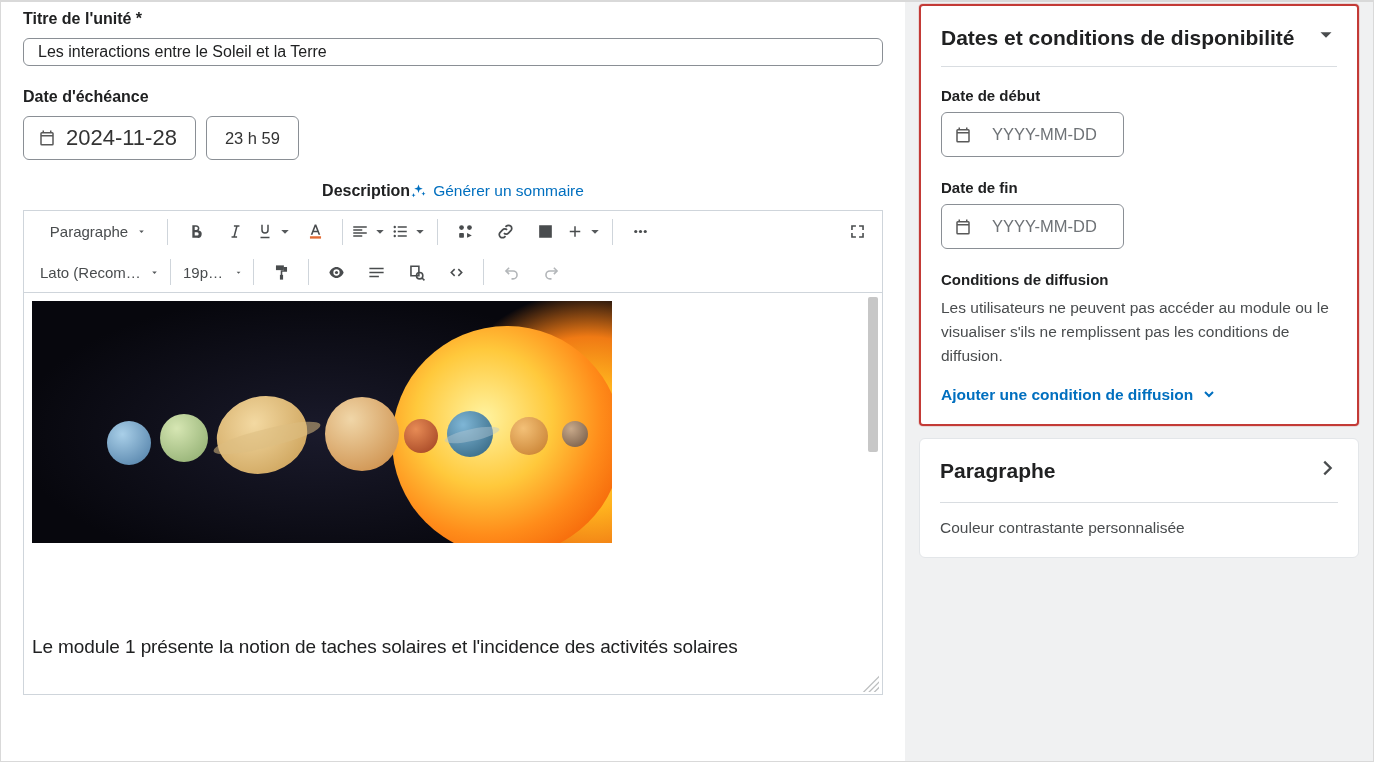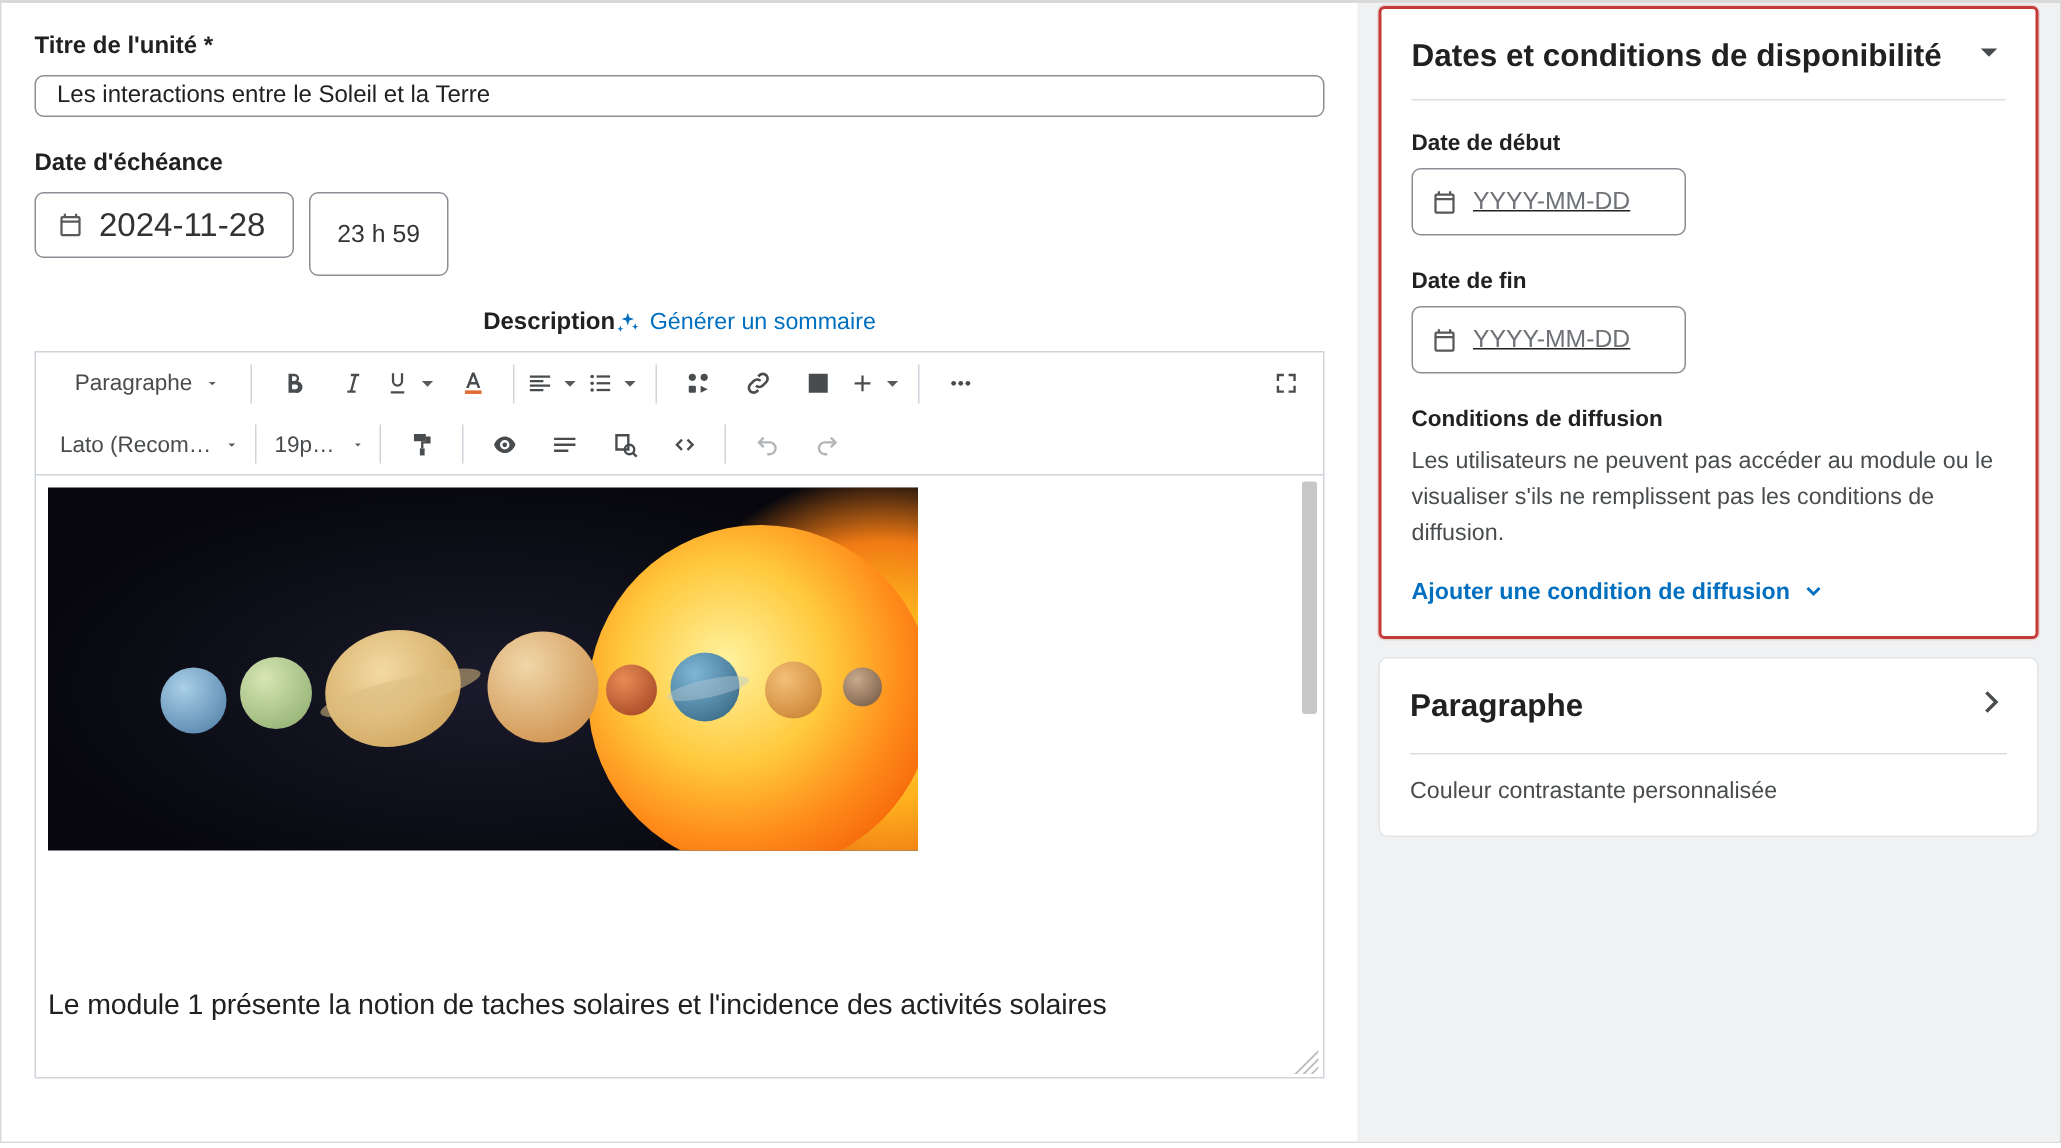--- a/index.html
+++ b/index.html
@@ -54,21 +54,21 @@
     gap: 10px;
     height: 44px;
     border: 1px solid #8a8f95;
     border-radius: 6px;
     padding: 0 18px 0 14px;
     font-size: 22px;
     background: #fff;
     color:#333;
   }
   .time-box {
-    height: 56px;
+    height: 44px;
     border: 1px solid #8a8f95;
     border-radius: 6px;
     padding: 0 18px;
     display:flex;
     align-items:center;
     font-size: 16.5px;
     background:#fff;
     color:#333;
   }
   .cal-icon { width: 18px; height: 18px; color: #595959; flex:none;}
@@ -194,27 +194,26 @@
     line-height:1.35;
   }
   .caret-icon{ width:22px; height:22px; color:#494c4e; flex:none;}
   .sublabel{
     font-size:15px;
     font-weight:700;
     color:#202122;
     margin-bottom:8px;
   }
   .date-input{
-    display:flex; align-items:center; gap:10px;
+    display:flex; align-items:center; gap:20px;
     width:183px; height:45px;
     border:1px solid #8a8f95;
     border-radius:6px;
     padding:0 12px;
     background:#fff;
-    text-decoration:underline;
   }
   .date-input input{
     border:none; outline:none; font-size:16.5px; color:#6e7276;
     font-family:inherit; width:100%; background:transparent;
   }
   .date-input input::placeholder{ color:#6e7276; }
   .panel-section{ margin-bottom:22px; }
   .body-text{
     font-size:15.5px; color:#494c4e; line-height:1.55;
     margin-bottom:18px;
@@ -226,21 +225,21 @@
   }
   .link-action .chev{ width:16px; height:16px; color:#006fbf; }
   .display-text{ font-size:15.5px; color:#494c4e; }
 </style>
 </head>
 <body>
 
 <div class="app">
 
   <div class="main">
-    <div class="field-group" style="margin-top:16px;">
+    <div class="field-group" style="margin-top:4px;">
       <span class="label">Titre de l'unité *</span>
       <input class="title-input" value="Les interactions entre le Soleil et la Terre" style="">
     </div>
 
     <div class="field-group">
       <span class="label">Date d'échéance</span>
       <div class="date-row">
         <div class="date-box">
           <svg class="cal-icon" viewBox="0 0 24 24" fill="currentColor">
               <path d="M19 4h-1V2h-2v2H8V2H6v2H5a2 2 0 0 0-2 2v14a2 2 0 0 0 2 2h14a2 2 0 0 0 2-2V6a2 2 0 0 0-2-2zm0 16H5V10h14v10zM5 8V6h14v2H5z"></path>

